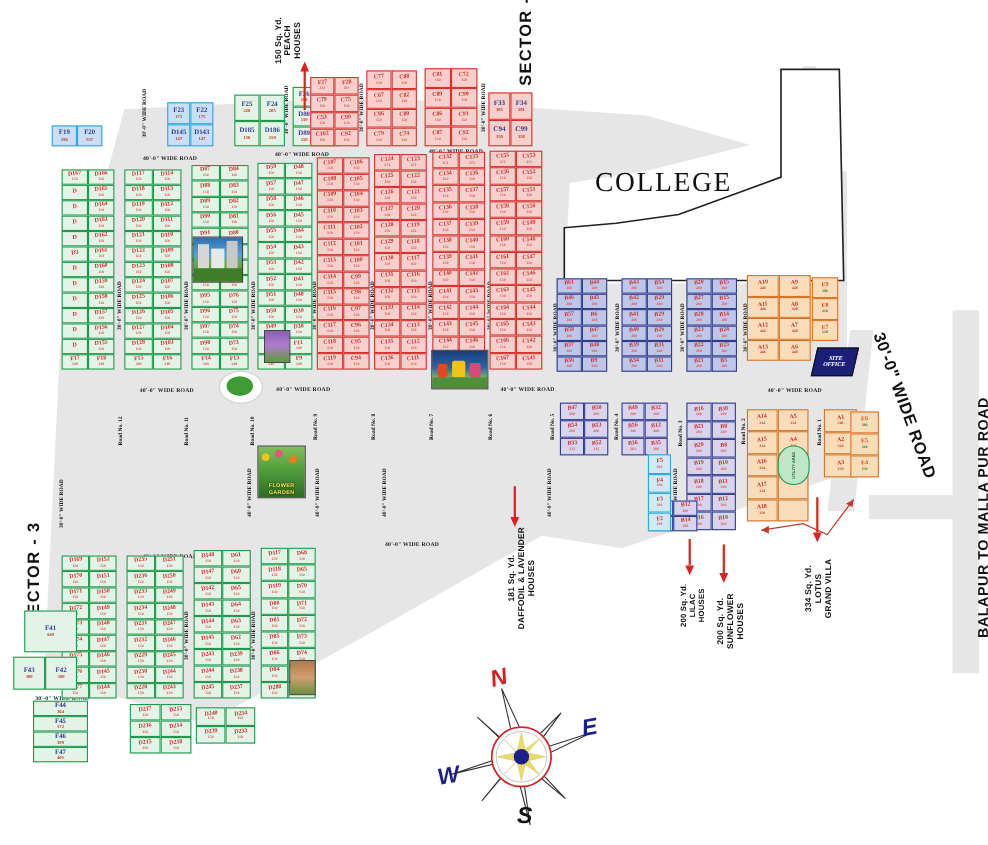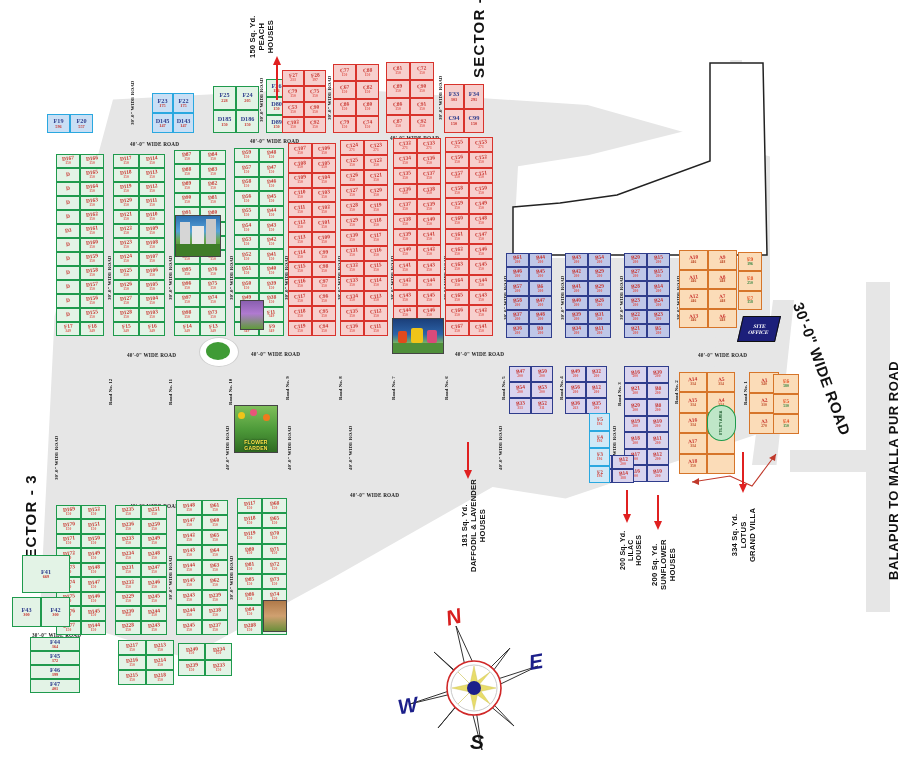--- a/index.html
+++ b/index.html
@@ -131,20 +131,21 @@
               clip-path:polygon(72% 0,100% 0,55% 100%,22% 100%);"></div>
   <div class="road" style="left:752px;top:300px;width:70px;height:165px;
               clip-path:polygon(30% 0,60% 0,35% 100%,0 100%);"></div>
 
   <div id="college-shape" style="left:513px;top:100px;width:250px;height:158px;
               clip-path:polygon(2% 42%,30% 35%,98% 8%,100% 12%,98% 100%,0 100%);
               background:#ffffff;border:none;"></div>
   <svg class="abs" style="left:505px;top:55px;width:270px;height:210px;" viewBox="0 0 270 210">
     <path d="M8 152 L55 148 L112 140 L205 106 L205 8 L258 8 L262 200 L8 200 Z" fill="#ffffff" stroke="#222" stroke-width="1.5"></path>
   </svg>
+  <div id="college-label" style="left:541px;top:153px;">COLLEGE</div>
 
   <div class="sector" style="left:470px;top:78px;">SECTOR - 2</div>
   <div class="sector" style="left:22px;top:570px;">SECTOR - 3</div>
 
   <div class="bigroad-lbl" style="left:806px;top:300px;transform:rotate(70deg);">30'-0" WIDE ROAD</div>
   <div class="bigroad-lbl" style="left:886px;top:580px;transform:rotate(-90deg);font-size:13px;">BALAPUR  TO MALLA PUR ROAD</div>
 
   <div class="roadlbl" style="left:130px;top:141px;">40'-0" WIDE ROAD</div>
   <div class="roadlbl" style="left:250px;top:138px;">40'-0" WIDE ROAD</div>
   <div class="roadlbl" style="left:390px;top:135px;">40'-0" WIDE ROAD</div>

